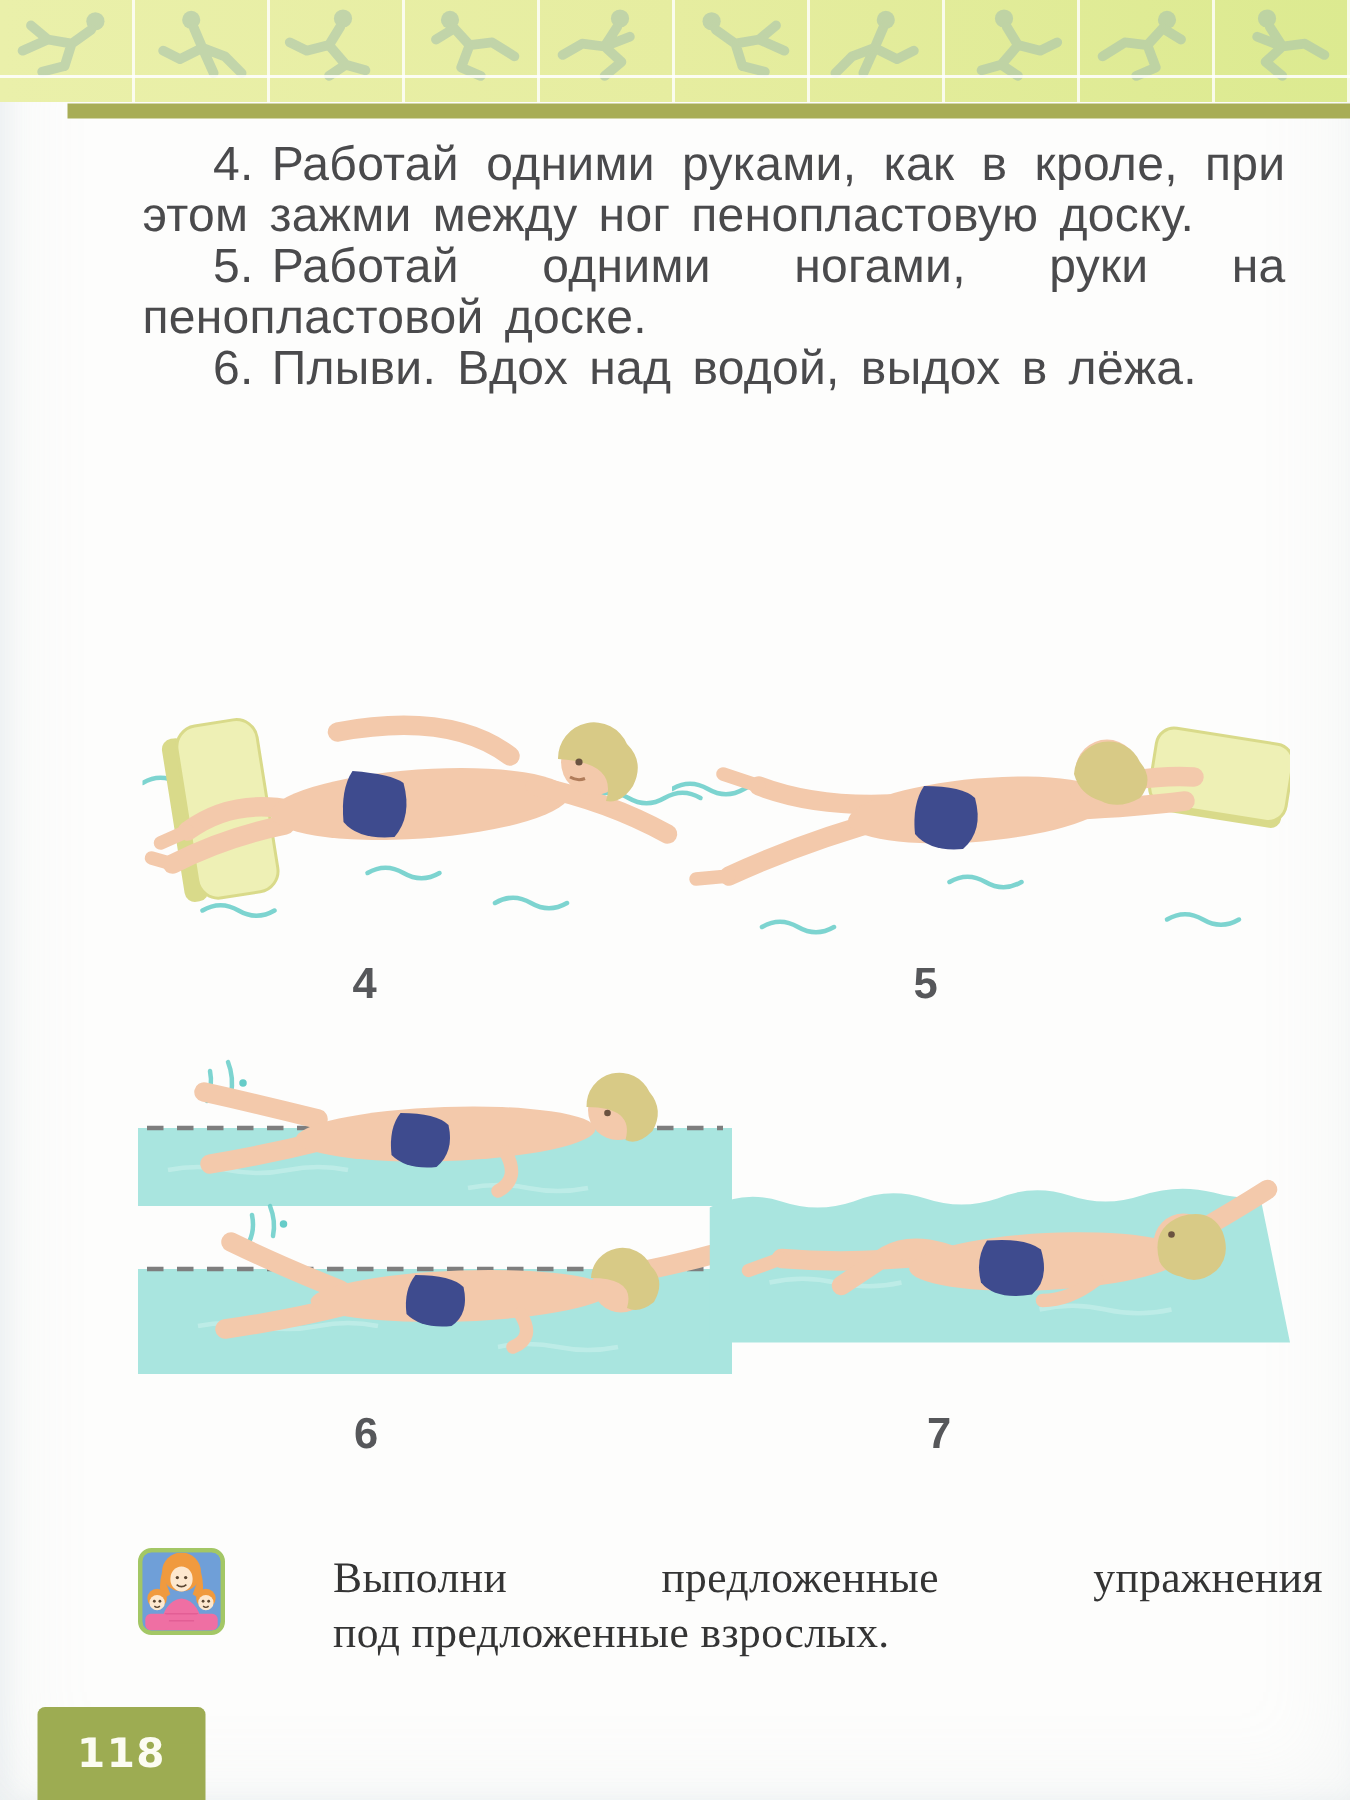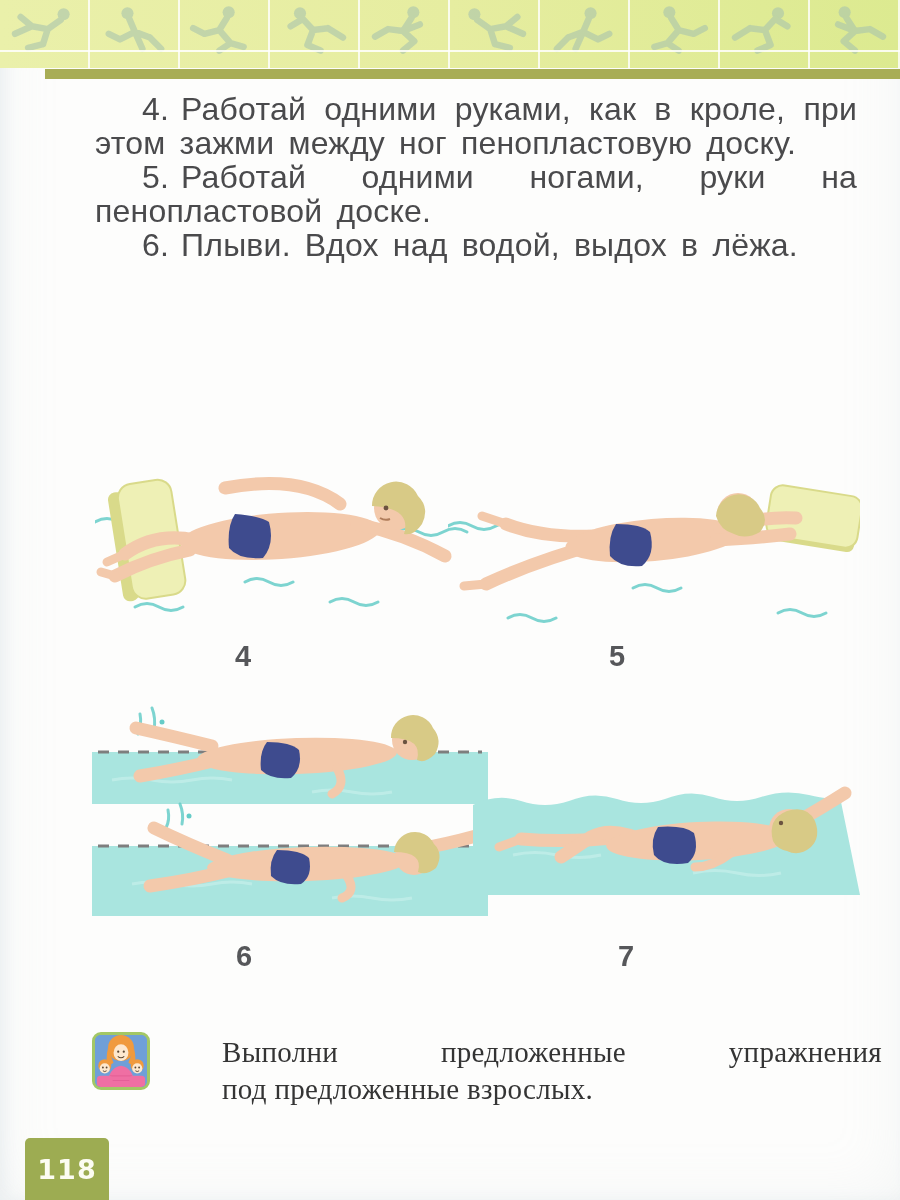--- a/index.html
+++ b/index.html
@@ -61,21 +61,21 @@
   .note-icon svg{width:100%;height:100%;display:block;}
   .note-text{
     position:absolute;left:194px;top:1034px;width:660px;
     font-family:"Liberation Serif",serif;font-size:29px;line-height:37px;
     color:var(--note_text,#343434);letter-spacing:.3px;margin-left:28px;
   }
   .note-line-justify{text-align:justify;text-align-last:justify;}
 
   
   .page-tab{
-    position:absolute;left:25px;top:1138px;width:84px;height:62px;
+    position:absolute;left:25px;top:1138px;width:112px;height:62px;
     background:var(--tab_green,#9dac52);border-radius:5px 5px 0 0;
     display:flex;align-items:center;justify-content:center;
   }
   .page-tab::before{
     content:'';position:absolute;top:-6px;right:-3px;width:24px;height:16px;
     background:var(--tab_fold,#bcc773);transform:skewY(-16deg);z-index:-1;border-radius:2px;
   }
   .page-num{
     font-family:"DejaVu Sans",sans-serif;font-weight:bold;font-size:27px;
     color:#fcfcf2;letter-spacing:1px;

